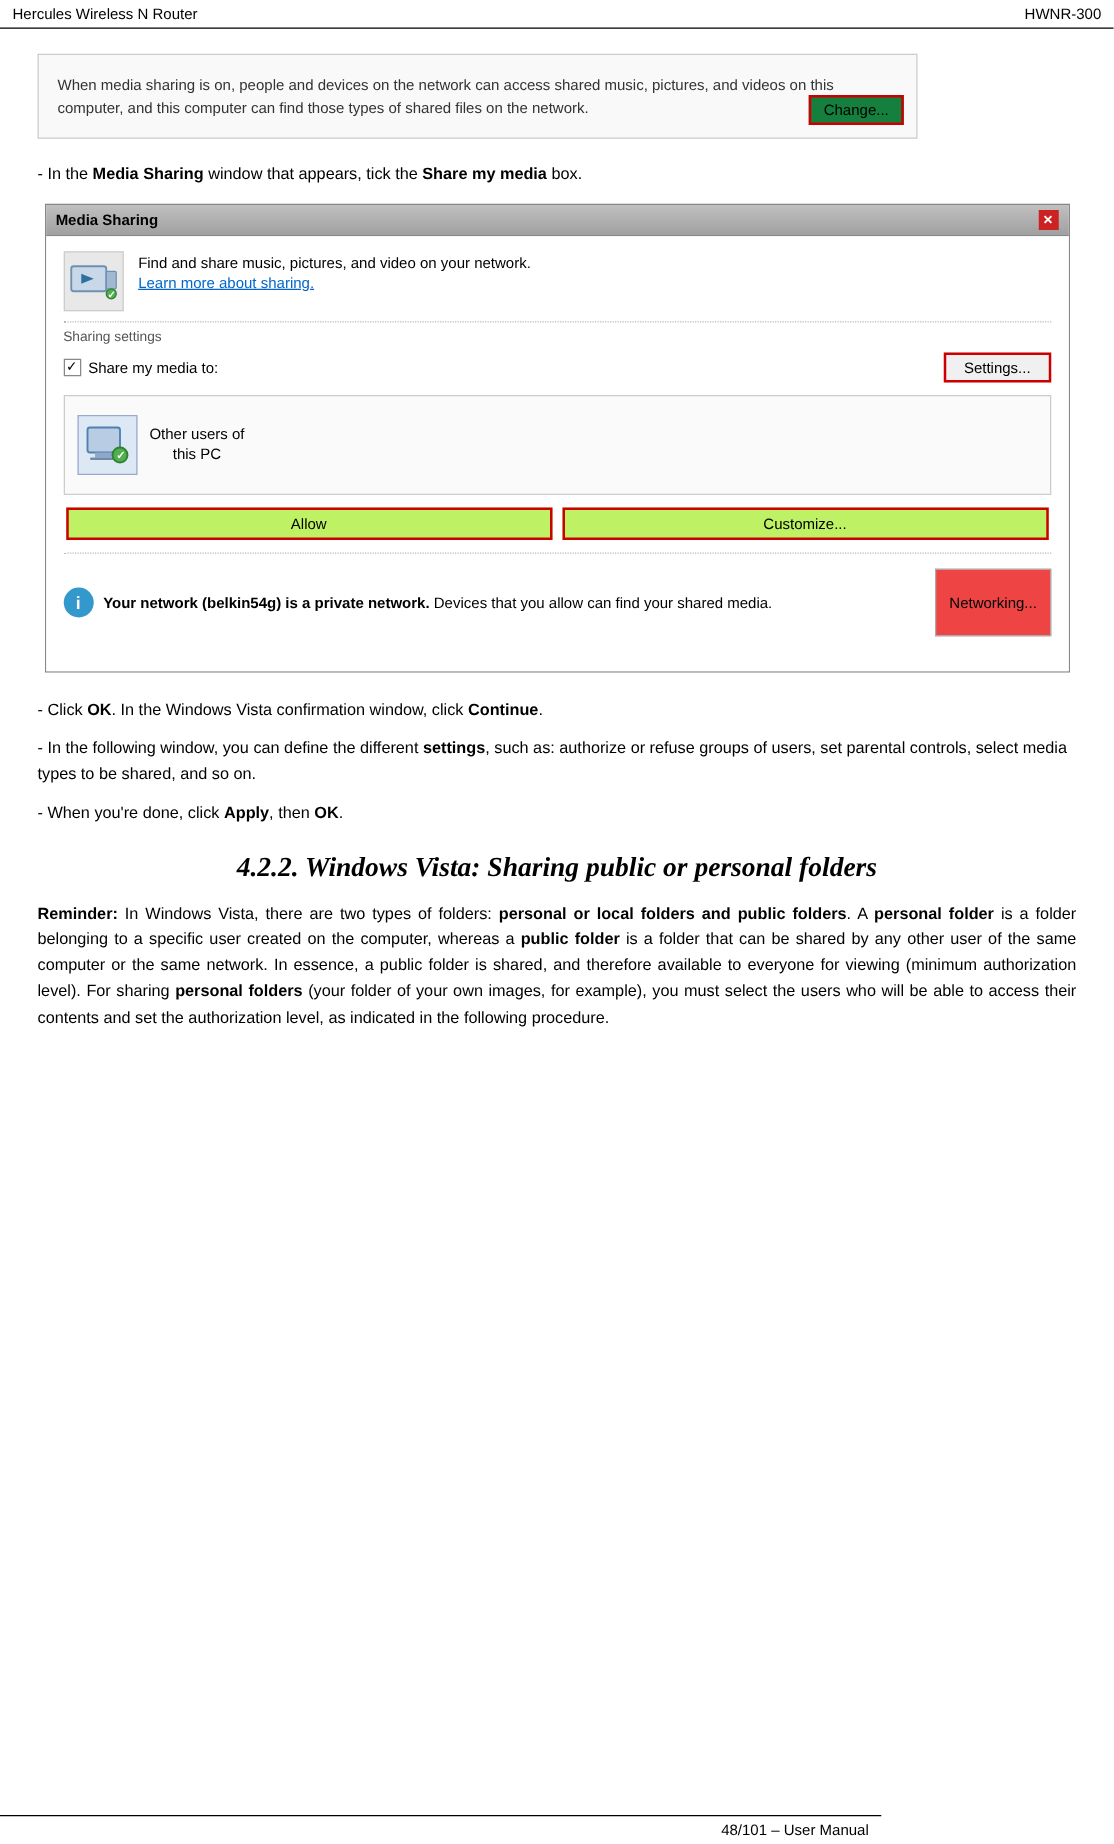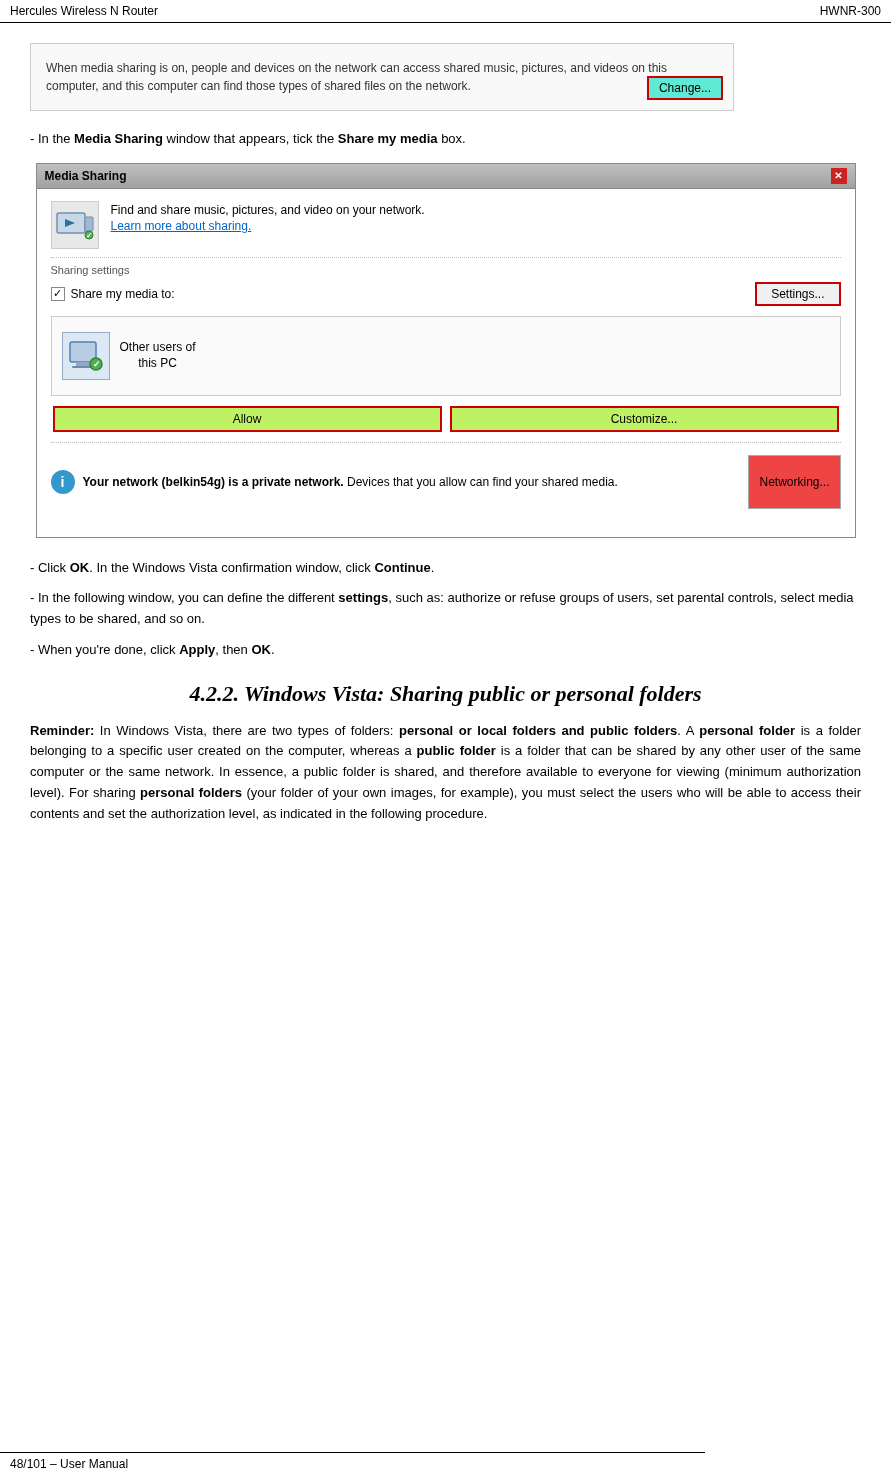--- a/index.html
+++ b/index.html
@@ -25,20 +25,21 @@
 
     
     .page-footer {
       border-top: 1px solid #000;
       padding: 4px 10px;
       font-size: 12px;
       position: absolute;
       bottom: 0;
       left: 0;
       width: 705px;
+      text-align: right;
     }
 
     
     .main-content {
       padding: 10px 30px 60px 30px;
     }
 
     
     .screenshot-box {
       border: 1px solid #ccc;
@@ -50,21 +51,21 @@
       line-height: 1.5;
       position: relative;
       width: 704px;
     }
     .screenshot-box .change-btn {
       position: absolute;
       right: 10px;
       bottom: 10px;
       border: 2px solid #cc0000;
       padding: 3px 10px;
-      background: #5eead4;
+      background: #15803d;
       font-size: 12px;
       cursor: pointer;
     }
 
     
     .instruction {
       margin: 0 0 14px 0;
       font-size: 13px;
       line-height: 1.5;
     }

